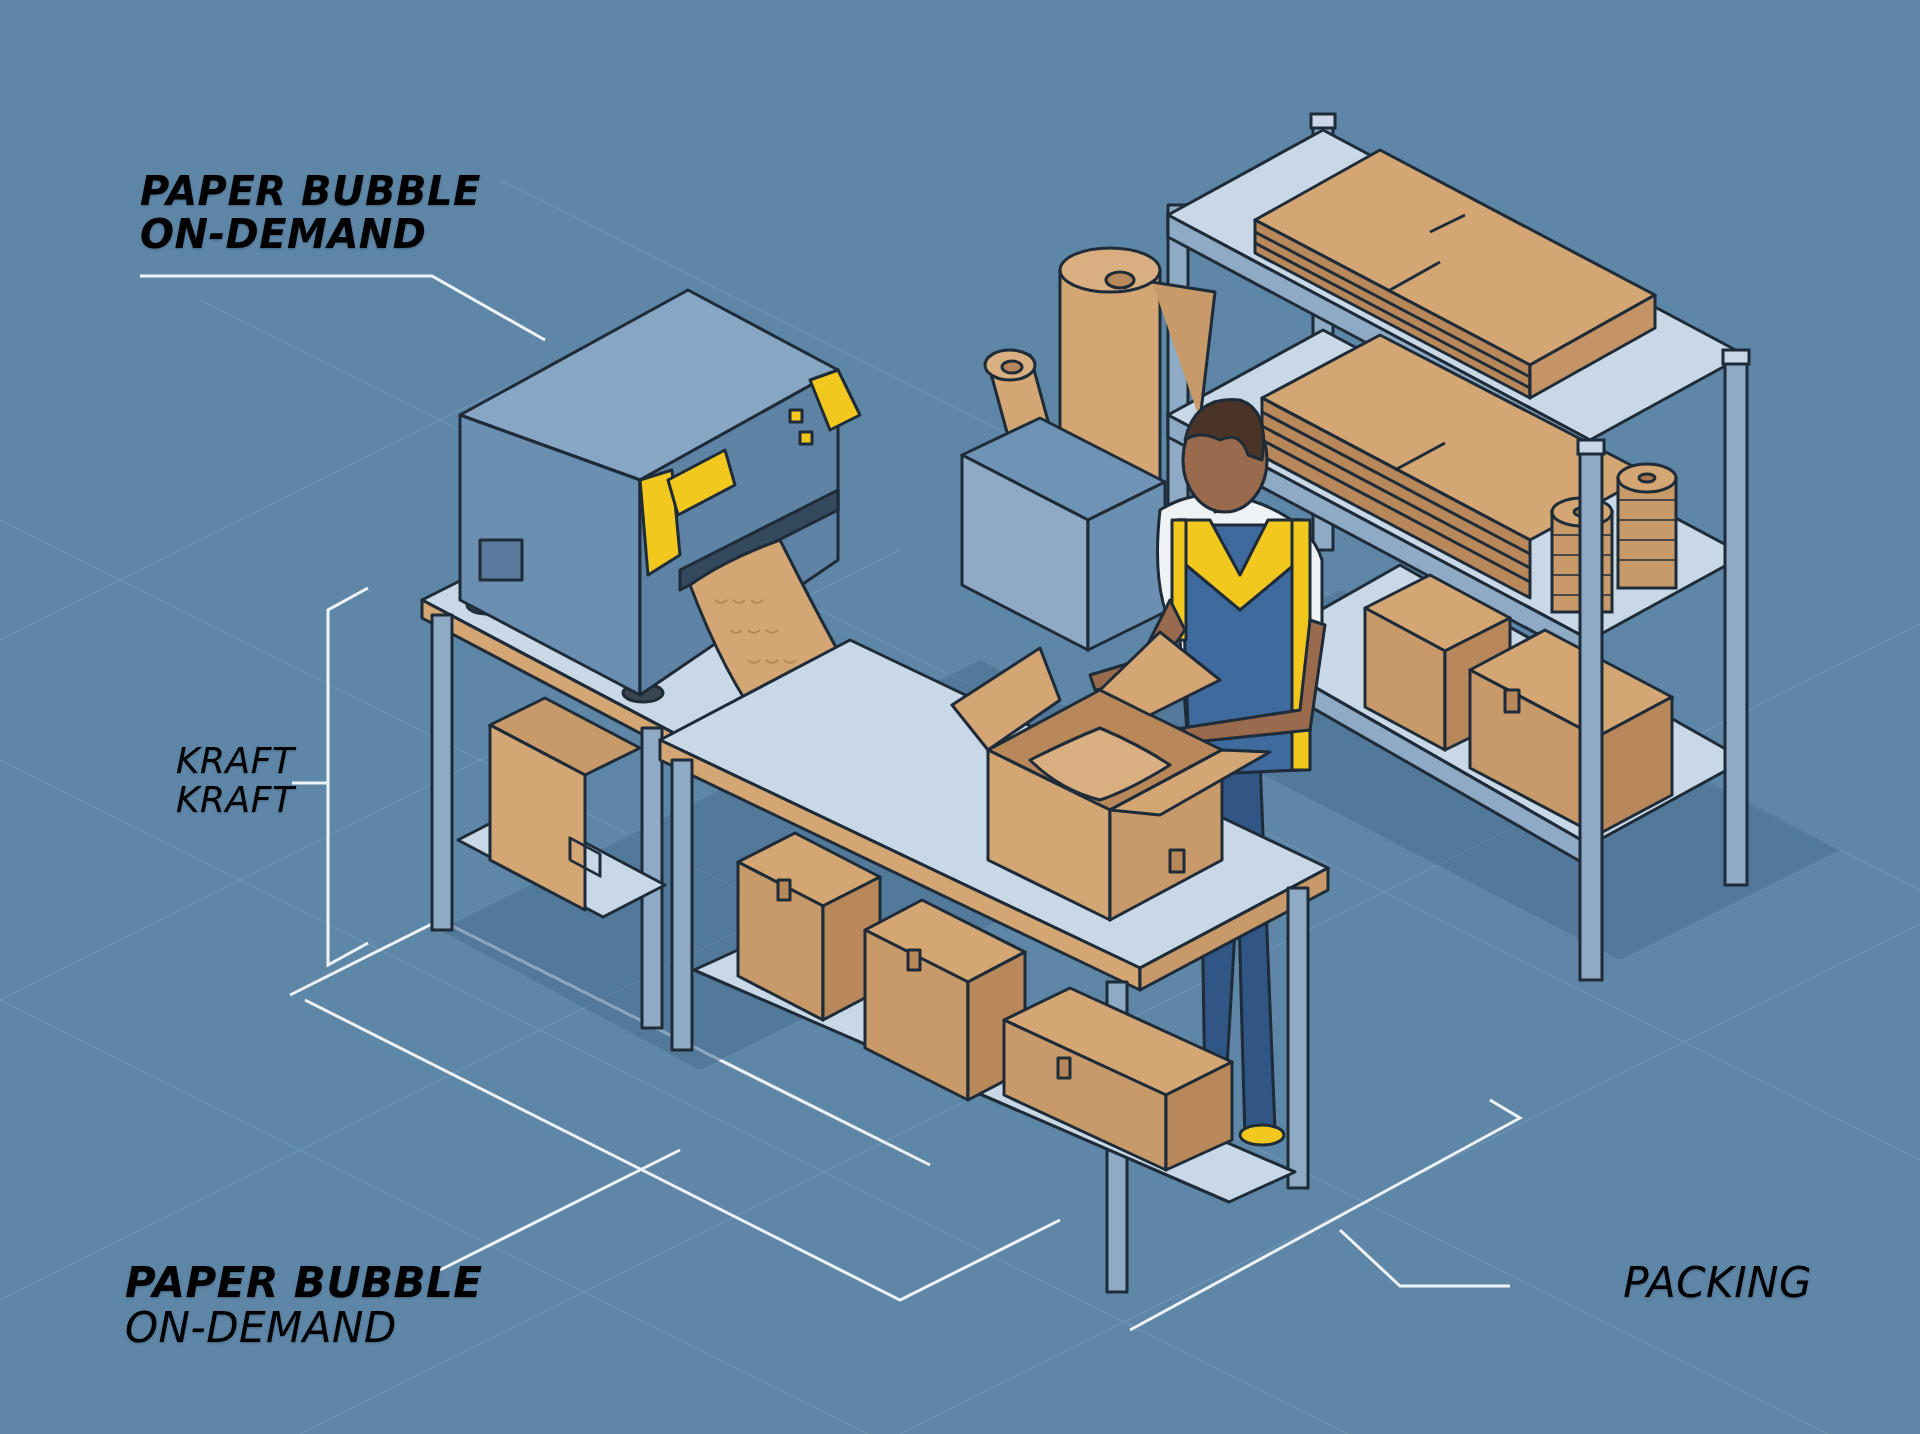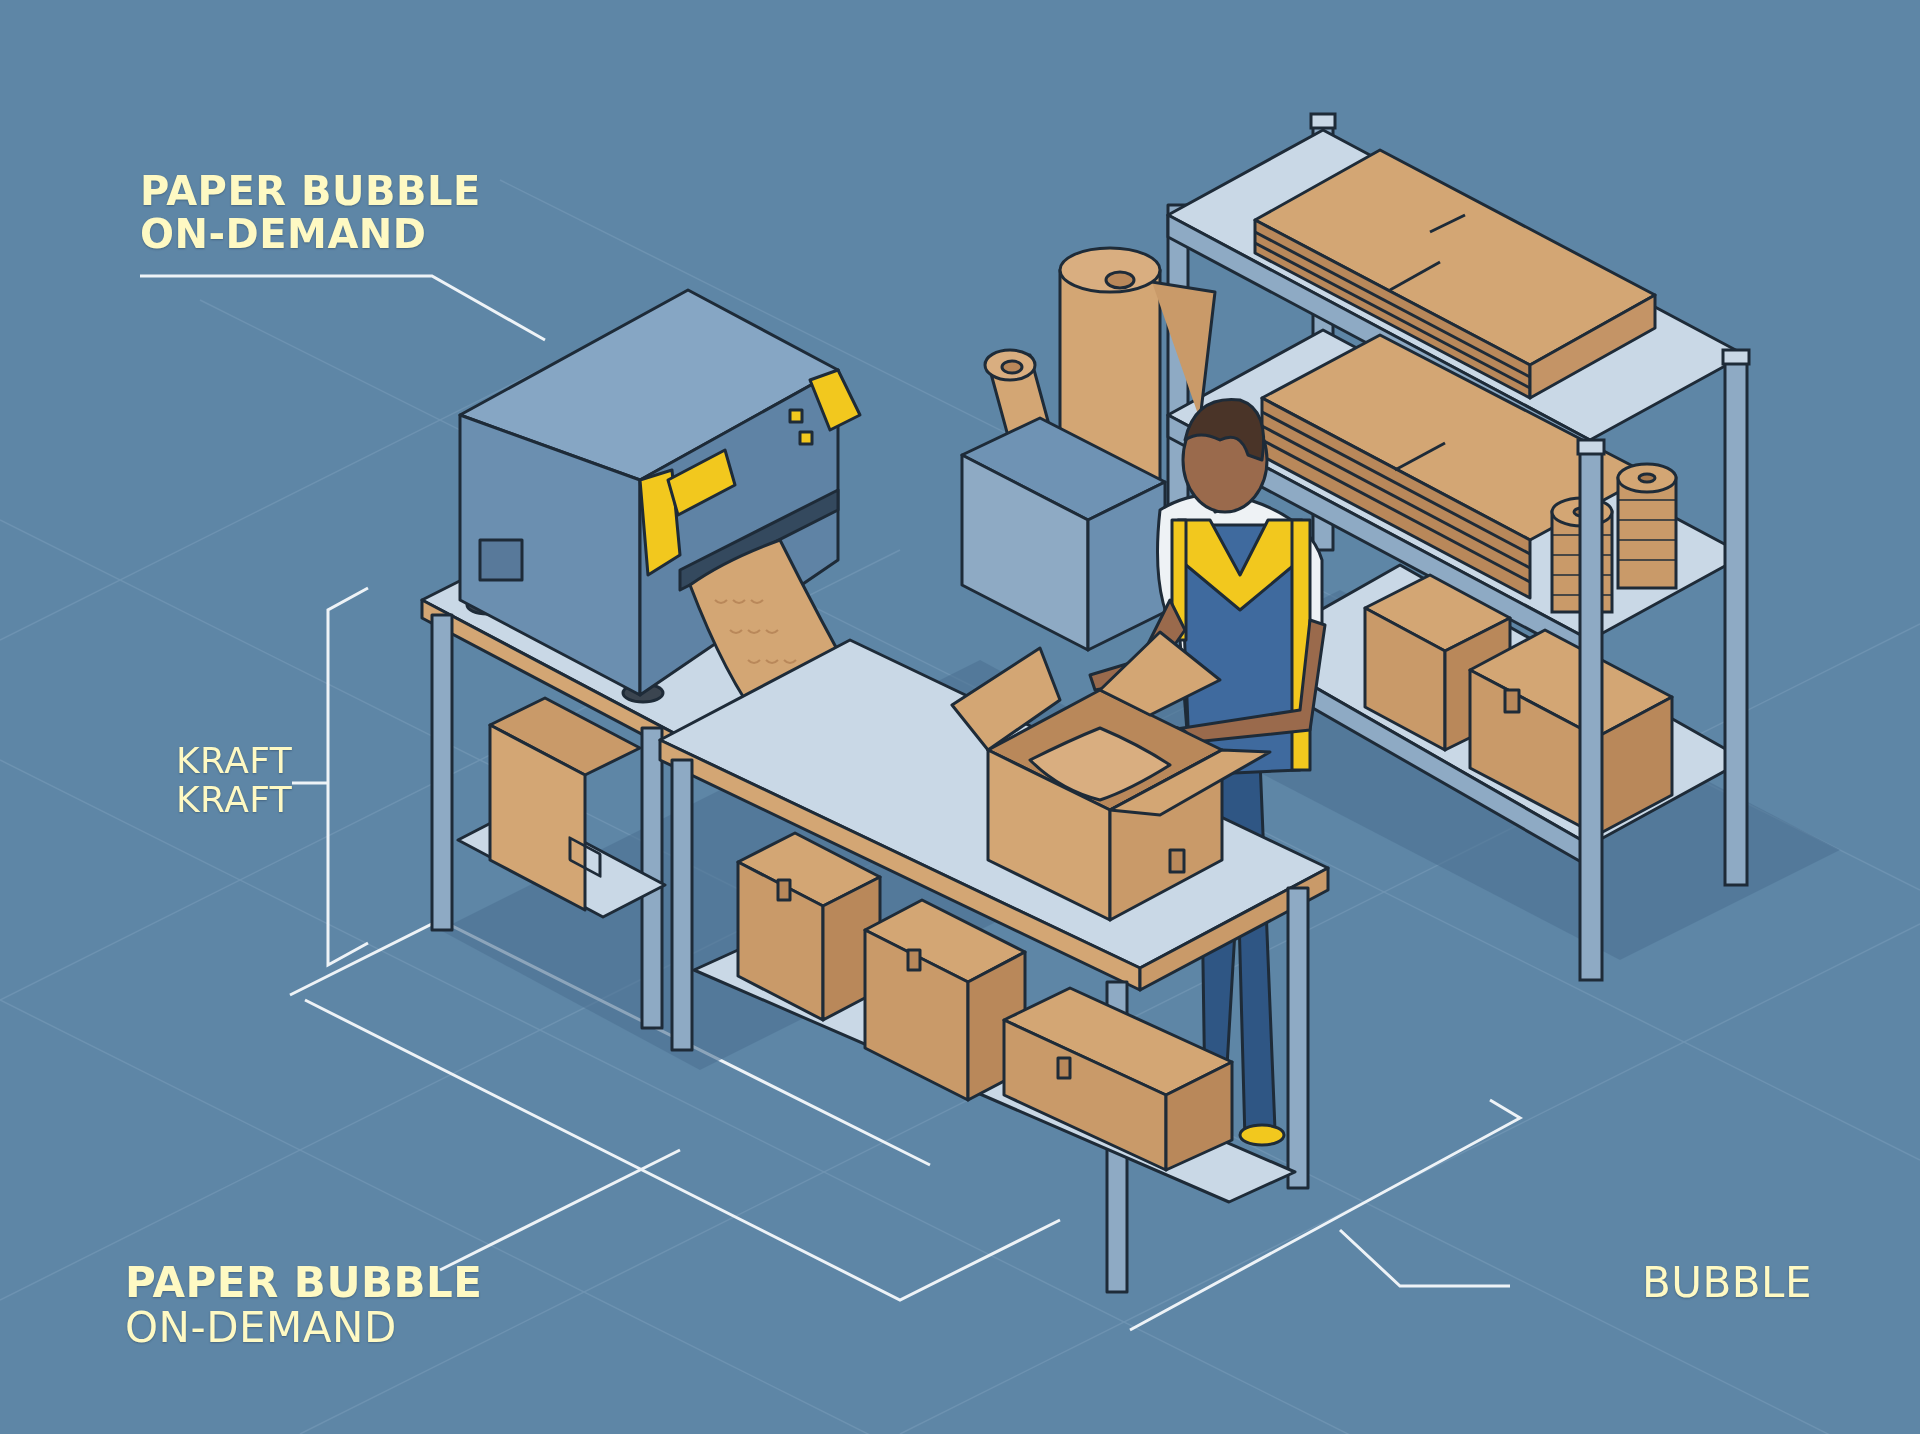--- a/index.html
+++ b/index.html
@@ -1,18 +1,18 @@
 <!DOCTYPE html>
 <html><head>
 <meta charset="utf-8">
 <style>
   html, body { margin: 0; padding: 0; background: #5e86a6; }
   body { width: 1920px; height: 1434px; overflow: hidden; position: relative; font-family: "DejaVu Sans", "Liberation Sans", sans-serif; }
   #scene { position: absolute; left: 0; top: 0; width: 1920px; height: 1434px; }
-  .label { position: absolute; color: #fef9c3; line-height: 1.08; letter-spacing: 0.5px; text-shadow: 0 1px 2px rgba(20,40,60,0.35); }
+  .label { position: absolute; color: #000000; line-height: 1.08; letter-spacing: 0.5px; text-shadow: 0 1px 2px rgba(20,40,60,0.35); font-style: italic; }
   .label .b { font-weight: bold; display: block; }
   .label .r { font-weight: normal; display: block; }
   #label-top { left: 140px; top: 170px; font-size: 40px; }
   #label-kraft { left: 176px; top: 742px; font-size: 36px; }
   #label-bottom-left { left: 125px; top: 1260px; font-size: 42px; }
   #label-bottom-right { right: 108px; top: 1260px; font-size: 42px; text-align: right; }
 </style>
 </head>
 <body>
 
@@ -241,14 +241,14 @@
   <span class="r">KRAFT</span>
   <span class="r">KRAFT</span>
 </div>
 
 <div class="label" id="label-bottom-left">
   <span class="b">PAPER BUBBLE</span>
   <span class="r">ON-DEMAND</span>
 </div>
 
 <div class="label" id="label-bottom-right">
-  <span class="r">BUBBLE</span>
+  <span class="r">PACKING</span>
 </div>
 
 </body></html>

